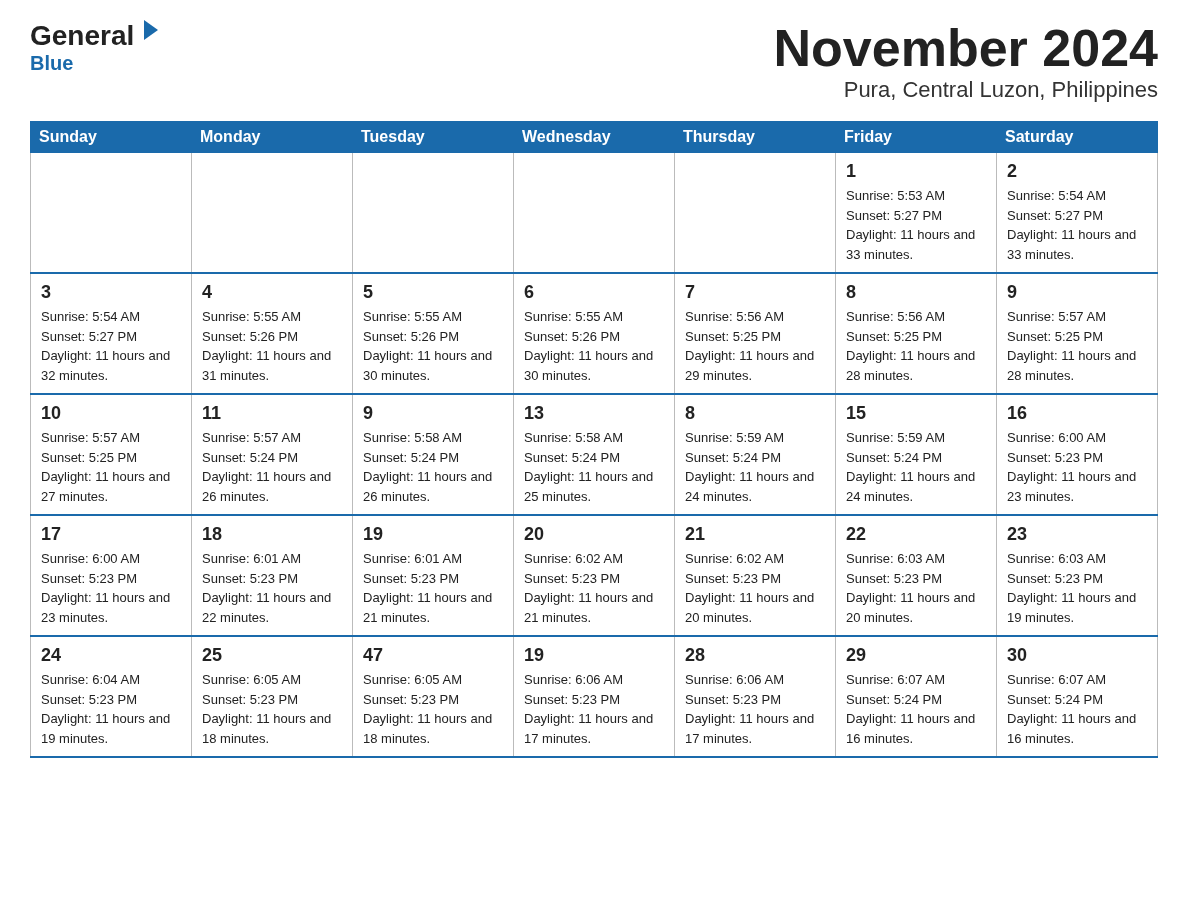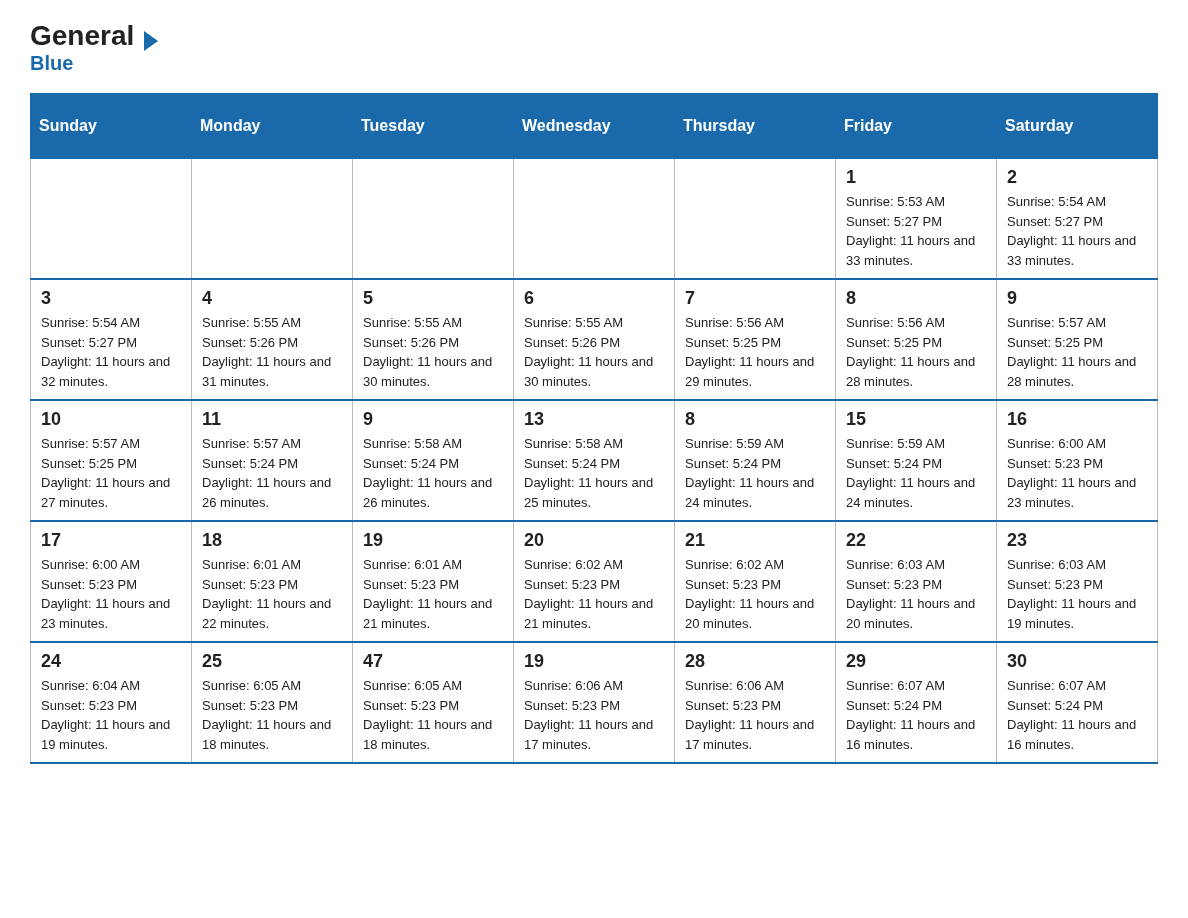--- a/index.html
+++ b/index.html
@@ -39,21 +39,21 @@
     .calendar {
       width: 100%;
       border-collapse: collapse;
       border: 1px solid #999;
     }
     .calendar thead tr th {
       background-color: #1a6aab;
       color: #fff;
       font-size: 16px;
       font-weight: bold;
-      padding: 23px 8px;
+      padding: 6px 8px;
       text-align: left;
       border: 1px solid #1a6aab;
     }
     .calendar tbody tr td {
       vertical-align: top;
       padding: 8px 10px;
       border: 1px solid #bbb;
       width: 14.28%;
       min-height: 110px;
       font-size: 13px;
@@ -72,21 +72,20 @@
       line-height: 1.5;
     }
     .calendar tbody tr td.empty {
       background: #fff;
     }
     .calendar tbody tr {
       border-bottom: 2px solid #1a6aab;
     }
     .logo-row {
       display: flex;
-      align-items: flex-end;
       gap: 8px;
     }
     .logo-text-general {
       font-size: 28px;
       font-weight: bold;
       color: #222;
     }
     .logo-triangle-right {
       width: 0;
       height: 0;
@@ -101,20 +100,24 @@
 </head>
 <body>
 
 <div class="header">
   <div class="logo">
     <div class="logo-row">
       <span class="logo-text-general">General</span>
       <span class="logo-triangle-right"></span>
     </div>
     <div style="font-size:20px;font-weight:bold;color:#1a6aab;">Blue</div>
+  </div>
+  <div class="title-section">
+    <h1>November 2024</h1>
+    <h2>Pura, Central Luzon, Philippines</h2>
   </div>
 </div>
 
 <table class="calendar">
   <thead>
     <tr>
     <th>Sunday</th>
         <th>Monday</th>
         <th>Tuesday</th>
         <th>Wednesday</th>

